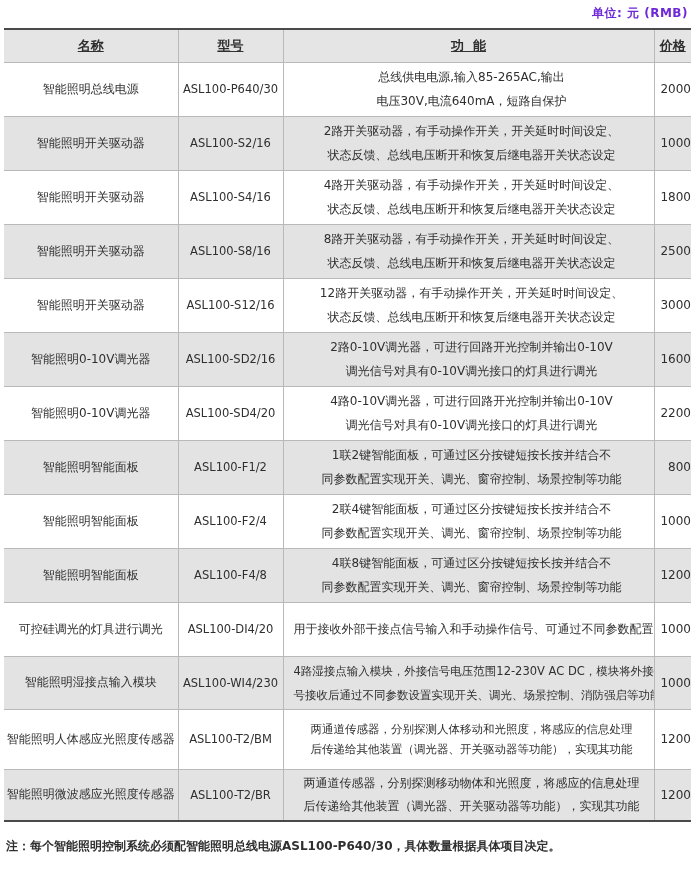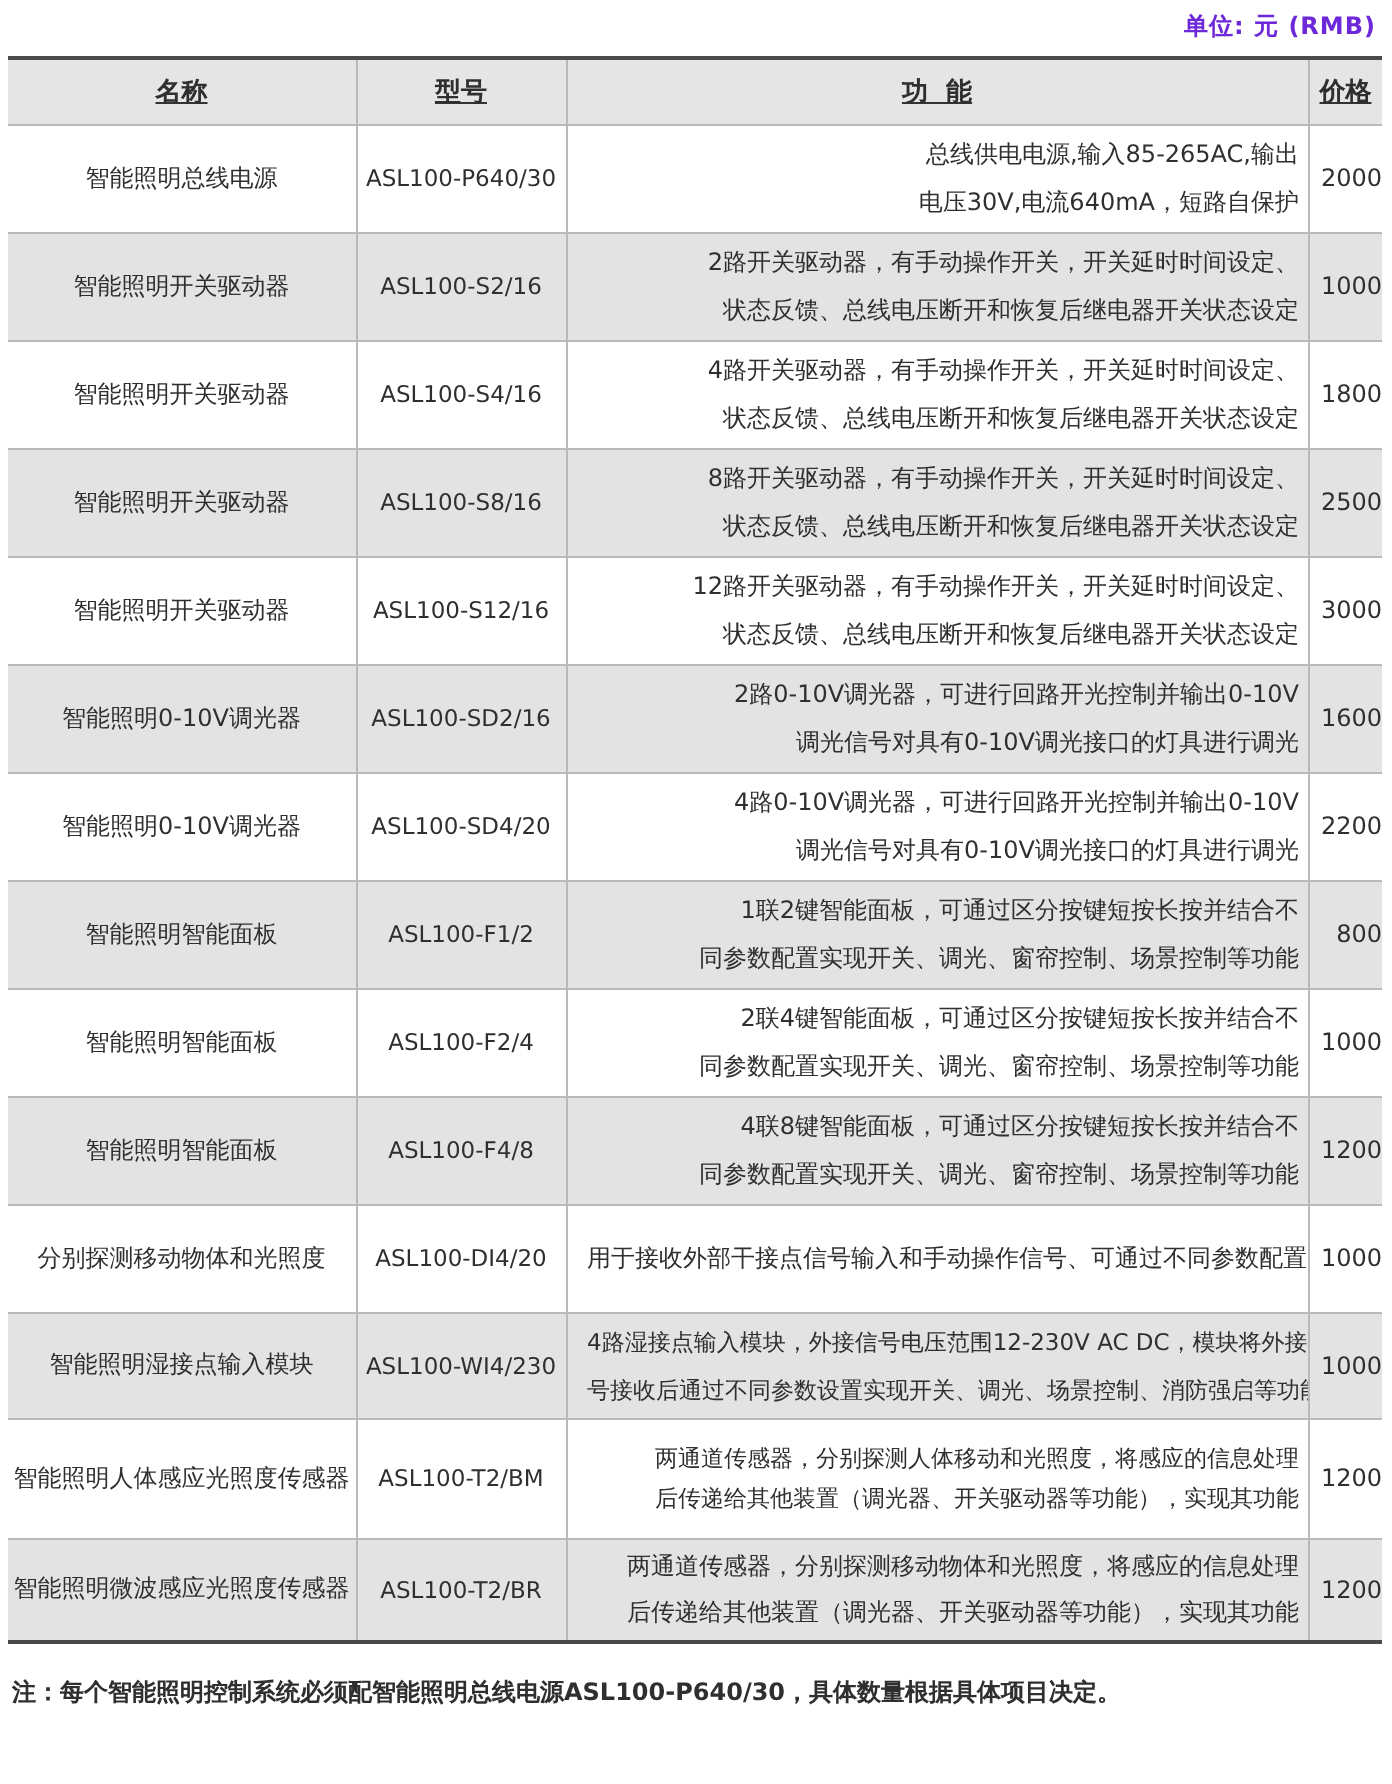--- a/index.html
+++ b/index.html
@@ -49,21 +49,21 @@
 
   tbody tr { height: 54px; }
   tbody tr:nth-child(even) td { background: #e3e3e3; }
   tbody tr:nth-child(12) { height: 40px; }
   tbody tr:nth-child(13) { height: 60px; }
   tbody tr:nth-child(14), tbody tr:nth-child(15) { height: 52px; }
 
   td.name  { text-align: center; font-size: 12px; color: #2f2f2f; margin-left: 18px; }
   td.model { text-align: center; font-size: 11.5px; color: #2f2f2f; white-space: nowrap; }
   td.func  {
-    text-align: right;
+    text-align: center;
     font-size: 12px;
     color: #2f2f2f;
     padding: 2px 4px 2px 10px;
     line-height: 24px;
     overflow: hidden;
   }
   td.price { text-align: right; font-size: 12px; color: #2f2f2f; }
 
   .func-line { white-space: nowrap; }
 
@@ -187,21 +187,21 @@
         <tr>
     <td class="name">智能照明智能面板</td>
     <td class="model">ASL100-F4/8</td>
     <td class="func">
             <div class="func-line">4联8键智能面板，可通过区分按键短按长按并结合不</div>
             <div class="func-line">同参数配置实现开关、调光、窗帘控制、场景控制等功能</div>
           </td>
     <td class="price">1200</td>
   </tr>
         <tr>
-    <td class="name">分别探测移动物体和光照度</td>
+    <td class="name">可控硅调光的灯具进行调光</td>
     <td class="model">ASL100-DI4/20</td>
     <td class="func">
             <div class="func-line">用于接收外部干接点信号输入和手动操作信号、可通过不同参数配置实现</div>
           </td>
     <td class="price">1000</td>
   </tr>
         <tr>
     <td class="name">智能照明湿接点输入模块</td>
     <td class="model">ASL100-WI4/230</td>
     <td class="func">

